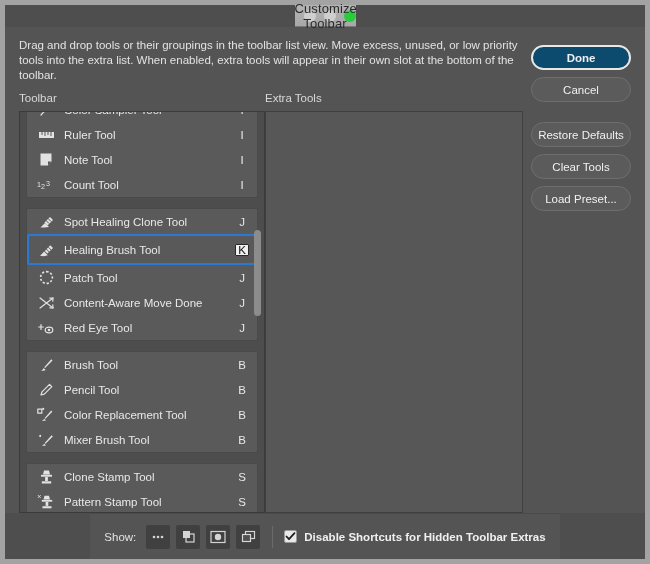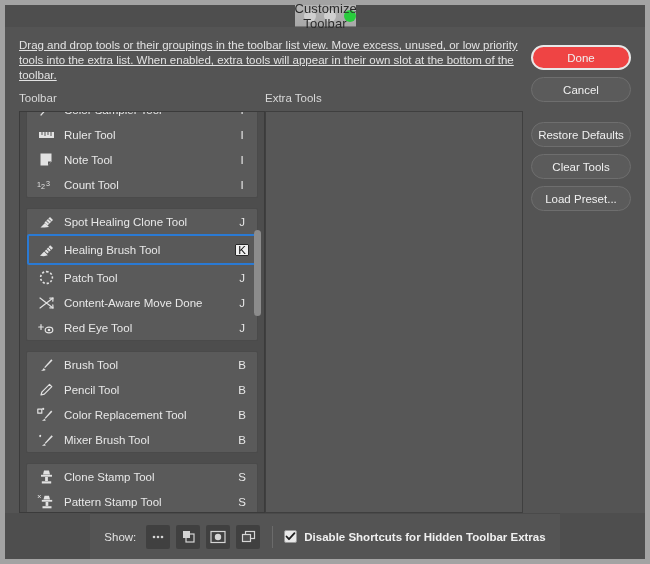--- a/index.html
+++ b/index.html
@@ -34,21 +34,20 @@
     font-size: 13px; color: #2b2b2b; letter-spacing: .1px;
   }
   
   .body {
     flex: 1; display: flex; flex-direction: column;
     background: #545454; padding: 0;
   }
   .desc {
     color: #e2e2e2; font-size: 11.5px; line-height: 15px;
     padding: 11px 120px 9px 14px;
-    text-decoration: underline;
   }
   .content {
     flex: 1; display: flex; padding: 0 14px 0 14px; position: relative;
   }
   .col-head {
     color: #d8d8d8; font-size: 11.5px; margin-bottom: 4px; height: 15px;
   }
   .panel-col { display: flex; flex-direction: column; }
   .toolbar-col { width: 246px; }
   .extra-col { width: 258px; }
@@ -113,21 +112,21 @@
     position: absolute; right: 14px; top: 0;
     width: 100px; display: flex; flex-direction: column;
   }
   .btn {
     height: 25px; border-radius: 13px;
     background: #5b5b5b; border: 1px solid #6e6e6e;
     color: #f0f0f0; font-size: 11.5px;
     display: flex; align-items: center; justify-content: center;
     margin-bottom: 7px; cursor: default;
   }
-  .btn.primary { border: 2px solid #e8e8e8; background: #ef4444; }
+  .btn.primary { border: 2px solid #e8e8e8; background: #0c4a6e; font-weight: bold; }
   .btn.gap { margin-top: 13px; }
   
   .footer {
     height: 46px; flex: 0 0 46px;
     display: flex; align-items: center;
     padding: 0 14px;
     background: #545454;
     border-top: 1px solid #4a4a4a;
   }
   .show-label { color: #e2e2e2; font-size: 11.5px; margin-right: 10px; }

